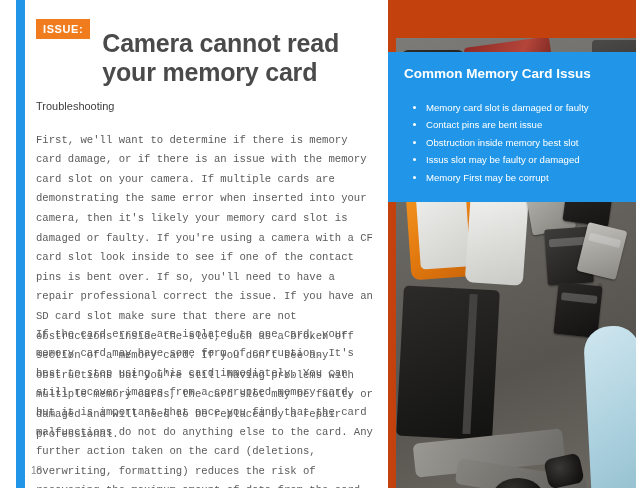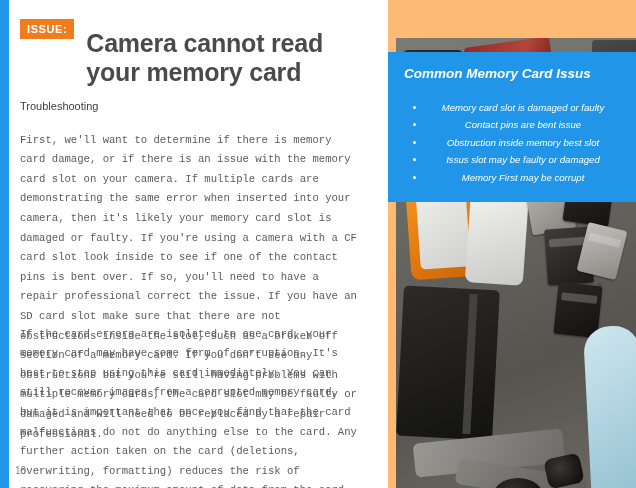--- a/index.html
+++ b/index.html
@@ -12,21 +12,21 @@
     height: 488px;
     background: #ffffff;
     font-family: "Liberation Sans", sans-serif;
     overflow: hidden;
     position: relative;
   }
 
   
   .left-col {
     position: absolute;
-    left: 0; top: 0;
+    left: 16px; top: 0;
     width: 388px;
     height: 488px;
     background: #ffffff;
     border-radius: 10px;
   }
 
   .accent-bar {
     position: absolute;
     left: 0; top: 0;
     width: 9px;
@@ -94,22 +94,21 @@
     font-size: 10px;
   }
 
   
   .right-col {
     position: absolute;
     left: 388px;
     top: 0;
     width: 248px;
     height: 488px;
-    background: #fdba74;
-    font-style: italic;
+    background: #c2410c;
   }
 
   .callout {
     position: absolute;
     left: 0;
     top: 52px;
     width: 248px;
     min-height: 150px;
     background: #2196e8;
     padding: 14px 16px 16px 16px;
@@ -123,21 +122,20 @@
     margin-bottom: 16px;
     line-height: 1.25;
   }
 
   .callout-list {
     margin: 0;
     padding-left: 22px;
     color: #ffffff;
     font-size: 9.6px;
     line-height: 1.82;
-    text-align: center;
   }
   .callout-list li { margin: 0; }
 
   .photo {
     position: absolute;
     left: 0;
     top: 0;
     width: 248px;
     height: 488px;
     overflow: hidden;

